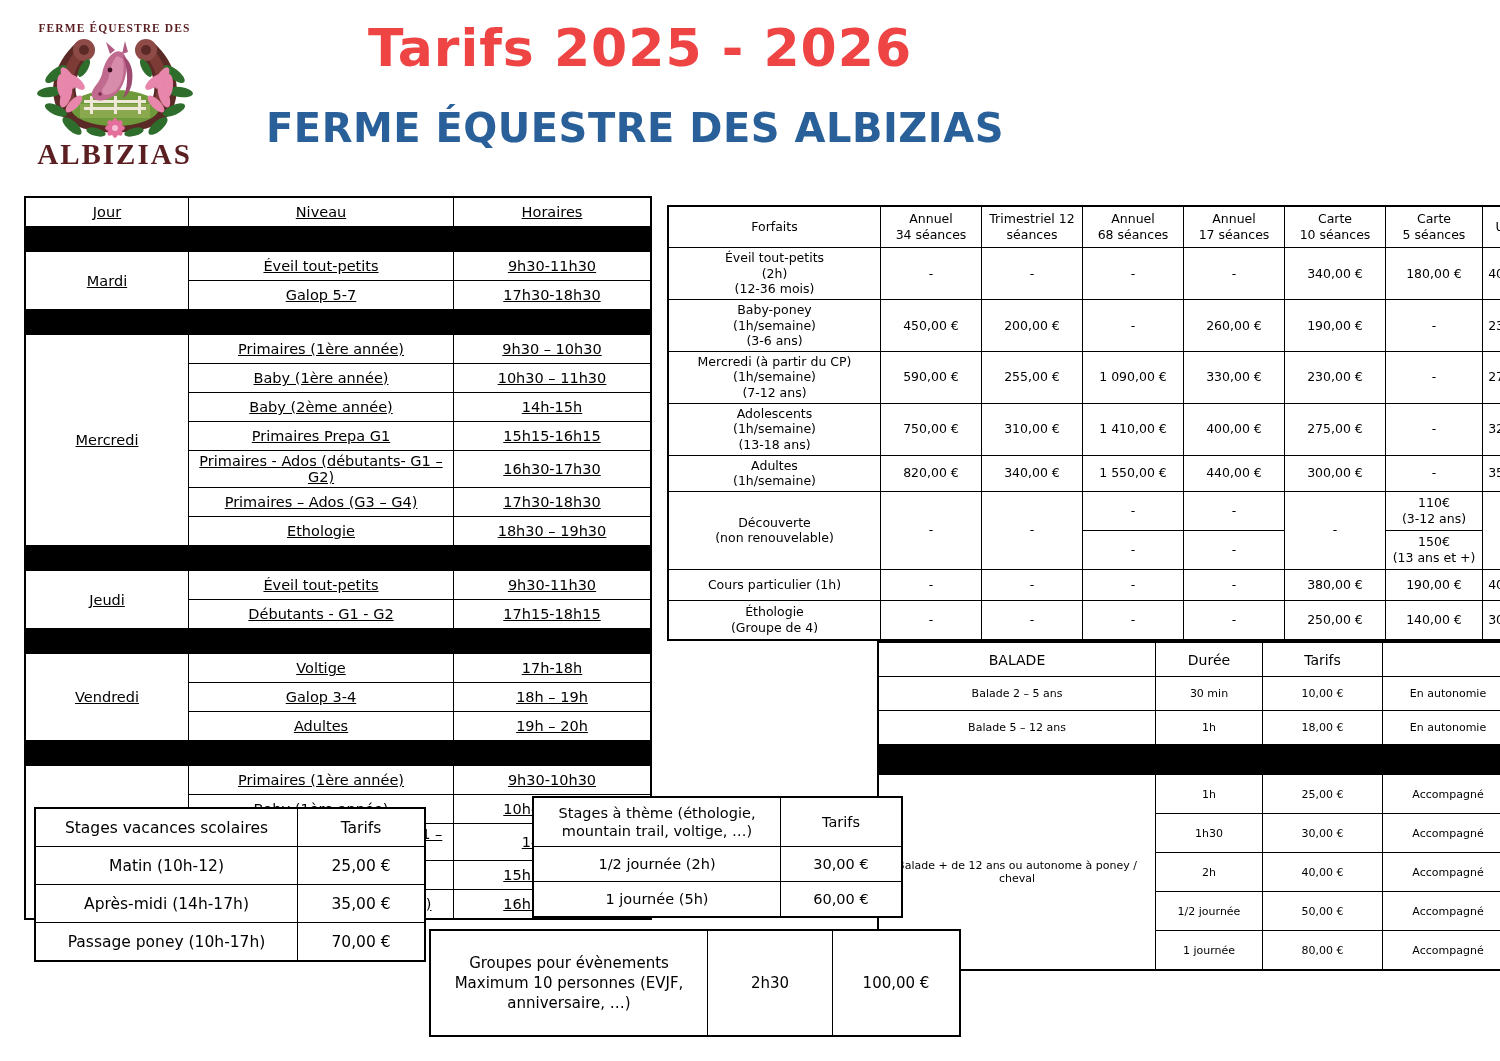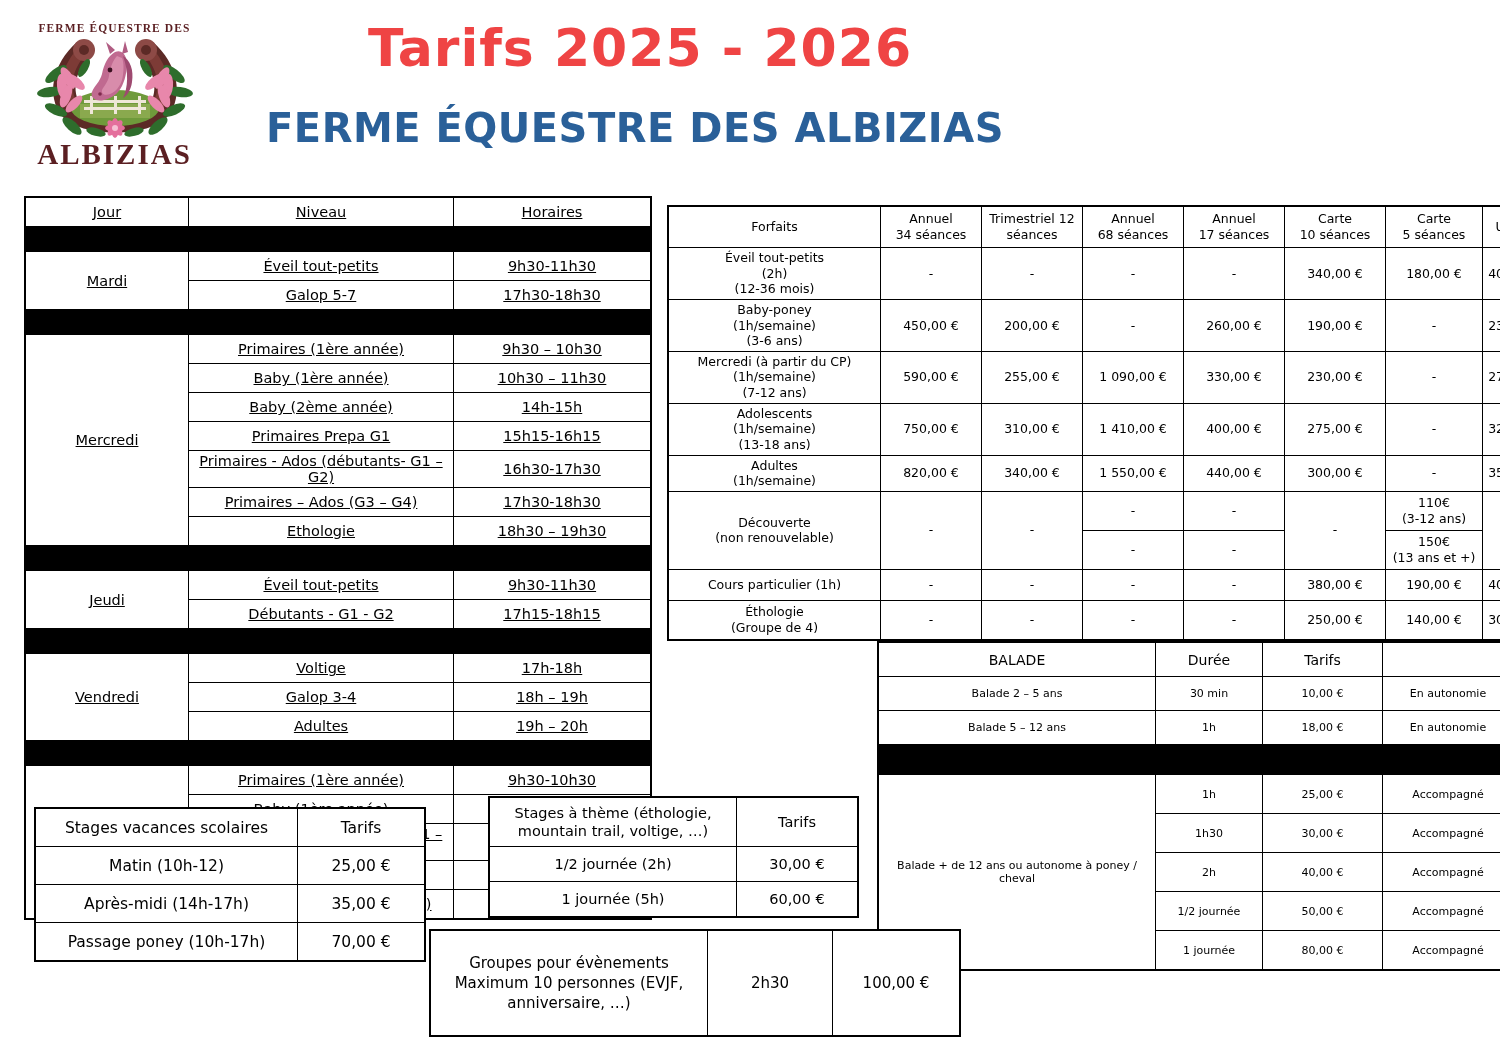--- a/index.html
+++ b/index.html
@@ -120,21 +120,21 @@
 
   
   #tbl-stages-vac { position: absolute; left: 34px; top: 807px; width: 375px; }
   #tbl-stages-vac table { width: 375px; }
   #tbl-stages-vac td { font-size: 15.5px; height: 33px; }
   .sv-c0 { width: 255px; }
   .sv-c1 { width: 120px; }
 
   
   #tbl-stages-theme { position: absolute; left: 488px; top: 796px; width: 354px; }
-  #tbl-stages-theme table { width: 354px; }
+  #tbl-stages-theme table { width: 354px; margin-left: 44px; }
   #tbl-stages-theme td { font-size: 14.5px; height: 30px; }
   .st-c0 { width: 240px; }
   .st-c1 { width: 114px; }
   #tbl-stages-theme td.two-line { height: 44px; line-height: 1.25; }
 
   
   #tbl-groupes { position: absolute; left: 429px; top: 929px; width: 508px; }
   #tbl-groupes table { width: 508px; }
   #tbl-groupes td { font-size: 15px; height: 100px; line-height: 1.35; }
   .gr-c0 { width: 270px; }

